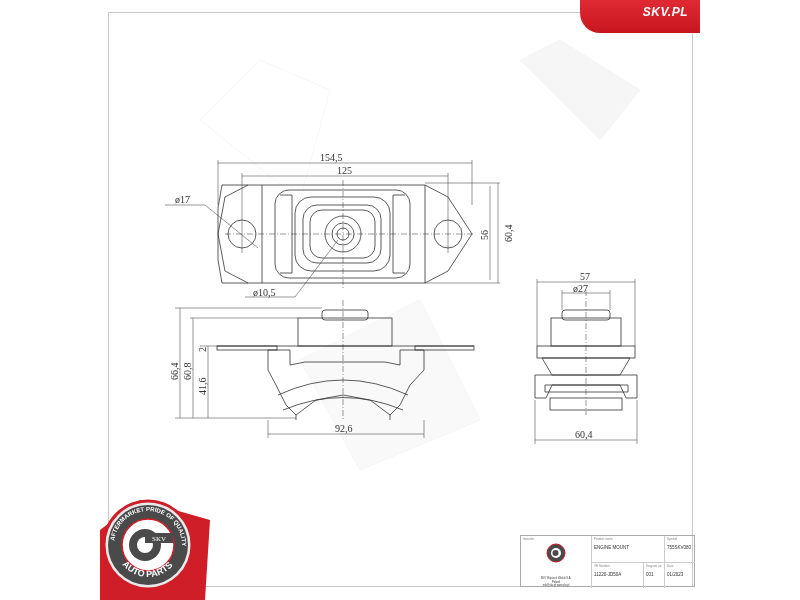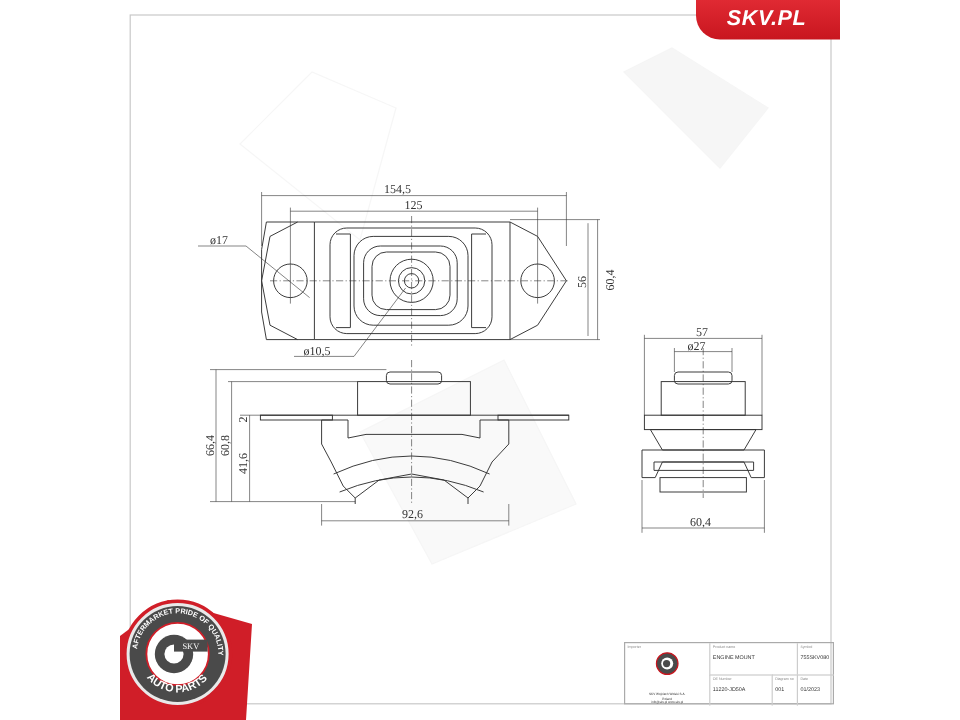--- a/index.html
+++ b/index.html
@@ -1,19 +1,19 @@
 <!DOCTYPE html>
 <html><head>
 <meta charset="utf-8">
 <style>
   html, body { margin:0; padding:0; background:#ffffff; }
   body { width:800px; height:600px; position:relative; overflow:hidden; font-family:"Liberation Sans", sans-serif; }
   .frame { position:absolute; left:108px; top:12px; width:585px; height:575px; border:1px solid #c8c8c8; box-sizing:border-box; }
   .brand-tab { position:absolute; left:580px; top:0; width:120px; height:33px; background:linear-gradient(180deg,#e02a33,#c8161f); border-bottom-left-radius:20px; }
-  .brand-tab span { position:absolute; right:28px; top:5px; color:#ffffff; font-weight:bold; font-style:italic; font-size:18px; letter-spacing:0.5px; font-family:"Liberation Sans", sans-serif; }
+  .brand-tab span { position:absolute; right:12px; top:5px; color:#ffffff; font-weight:bold; font-style:italic; font-size:12px; letter-spacing:0.5px; font-family:"Liberation Sans", sans-serif; }
   svg.drawing { position:absolute; left:0; top:0; }
   .dim { font-family:"Liberation Serif", serif; font-size:10px; fill:#333; }
   .titleblock { position:absolute; left:520px; top:535px; width:175px; height:52px; border:1px solid #aaa; box-sizing:border-box; font-family:"Liberation Sans", sans-serif; }
   .tb-cell { position:absolute; box-sizing:border-box; border-left:1px solid #ccc; border-top:1px solid #ccc; }
   .tb-label { position:absolute; left:2px; top:1px; font-size:3px; color:#888; }
   .tb-value { position:absolute; left:2px; top:9px; font-size:4.5px; color:#333; white-space:nowrap; }
   .tb-company { position:absolute; left:2px; bottom:1px; width:66px; font-size:2.6px; color:#333; text-align:center; line-height:3.2px; }
 </style>
 </head>
 <body>

